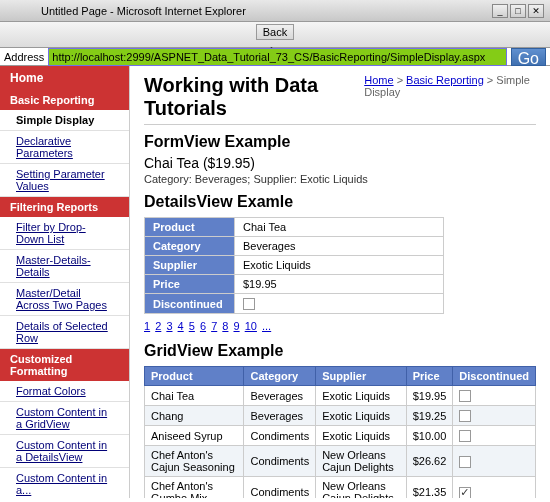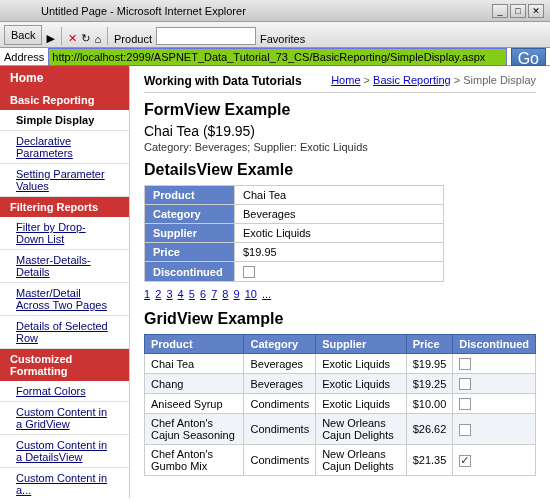--- a/index.html
+++ b/index.html
@@ -21,25 +21,26 @@
       width: 16px; height: 14px;
       background: linear-gradient(to bottom, #f0f0f0, #d0d0d0);
       border: 1px solid #888;
       font-size: 9px; cursor: pointer;
       display: flex; align-items: center; justify-content: center;
     }
 
     .toolbar {
       background: linear-gradient(to bottom, #f5f5f5, #dcdcdc);
       border-bottom: 1px solid #999;
-      padding: 2px 4px;
-      display: flex;
-      align-items: flex-end;
+      padding: 2px 11px;
+      display: flex;
+      align-items: center;
       gap: 4px;
       height: 26px;
+      flex-direction: column;
     }
     .toolbar-btn {
       background: linear-gradient(to bottom, #f0f0f0, #d8d8d8);
       border: 1px solid #999;
       padding: 1px 6px;
       font-size: 11px;
       cursor: pointer;
       height: 20px;
     }
     .toolbar-sep { width: 1px; background: #aaa; height: 18px; margin: 0 2px; }
@@ -124,21 +125,21 @@
 
     
     .page-header {
       display: flex;
       justify-content: space-between;
       align-items: flex-start;
       margin-bottom: 8px;
       border-bottom: 1px solid #ccc;
       padding-bottom: 4px;
     }
-    .page-title { font-size: 12px; font-weight: bold; color: #000; }
+    .page-title { font-size: 20px; font-weight: bold; color: #000; }
     .breadcrumb { font-size: 11px; color: #666; }
     .breadcrumb a { color: #0000cc; text-decoration: underline; }
 
     
     .section-title { font-size: 16px; font-weight: bold; margin-bottom: 4px; }
     .formview-product { font-size: 14px; font-weight: normal; margin-bottom: 2px; }
     .formview-category { font-size: 11px; color: #333; margin-bottom: 8px; }
 
     
     .detailsview-title { font-size: 16px; font-weight: bold; margin-bottom: 6px; }

